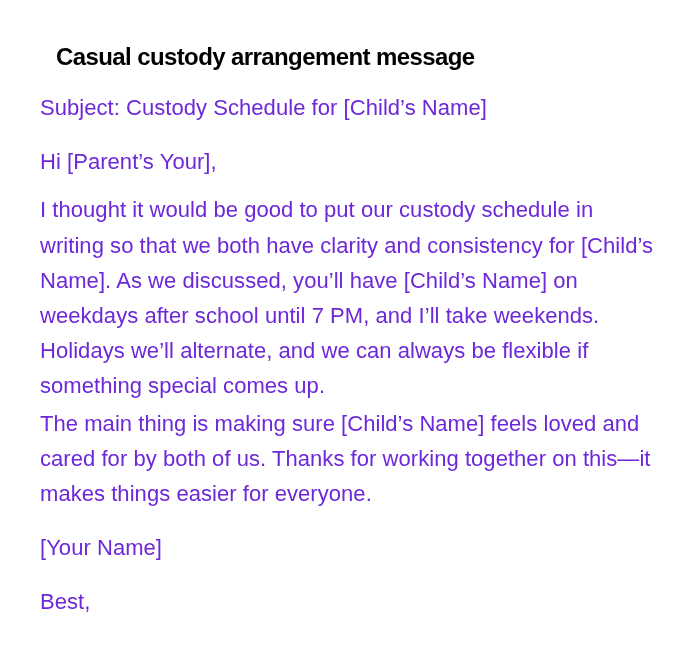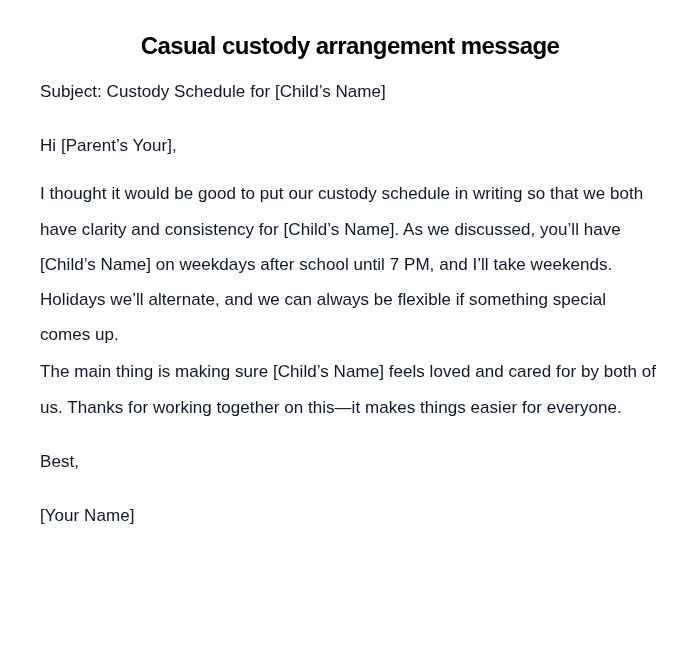--- a/index.html
+++ b/index.html
@@ -16,44 +16,43 @@
     }
     .page {
       position: relative;
       padding: 24px 40px 0 40px;
       box-sizing: border-box;
       width: 700px;
     }
     .title {
       font-size: 24px;
       font-weight: bold;
-      margin: 5px;
+      margin: 16px;
       line-height: 34px;
       letter-spacing: -0.6px;
       color: #000000;
-      text-align: center;
     }
     .para {
-      font-size: 17px;
+      font-size: 22px;
       line-height: 35.2px;
       margin: 0;
       letter-spacing: 0.05px;
-      color: #0f172a;
+      color: #6d28d9;
     }
     .subject { margin-top: 11px; }
     .greeting { margin-top: 19px; }
     .body1 { margin-top: 13px; }
     .body2 { margin-top: 2px; }
     .closing { margin-top: 19px; }
     .signature { margin-top: 19px; }
   </style>
 </head>
 <body>
 
 <div class="page">
   <h1 class="title">Casual custody arrangement message</h1>
   <p class="para subject">Subject: Custody Schedule for [Child’s Name]</p>
   <p class="para greeting">Hi [Parent’s Your],</p>
   <p class="para body1">I thought it would be good to put our custody schedule in writing so that we both have clarity and consistency for [Child’s Name]. As we discussed, you’ll have [Child’s Name] on weekdays after school until 7 PM, and I’ll take weekends. Holidays we’ll alternate, and we can always be flexible if something special comes up.</p>
   <p class="para body2">The main thing is making sure [Child’s Name] feels loved and cared for by both of us. Thanks for working together on this—it makes things easier for everyone.</p>
+  <p class="para signature">[Your Name]</p>
   <p class="para closing">Best,</p>
-  <p class="para signature">[Your Name]</p>
 </div>
 
 </body></html>

